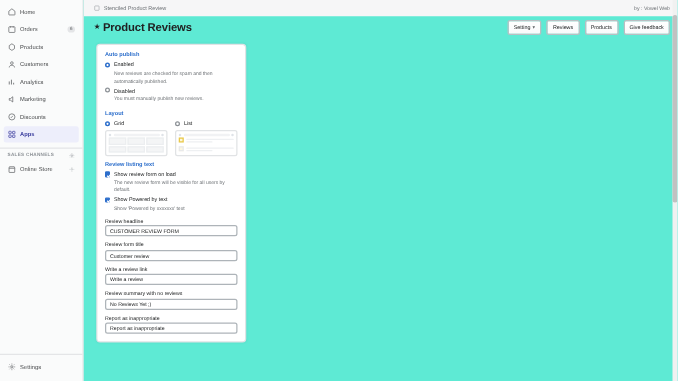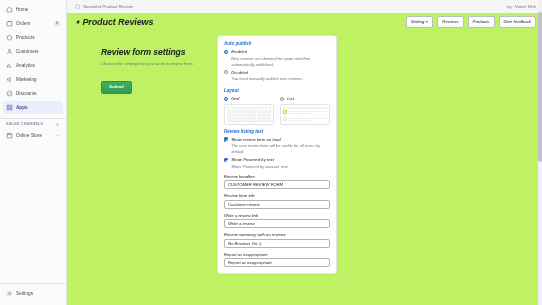--- a/index.html
+++ b/index.html
@@ -65,24 +65,23 @@
   .chan-gear svg { width: 5px; height: 5px; display: block; }
   .sidebar-bottom {
     margin-top: auto;
     border-top: 1px solid #e4e5e7;
     padding: 3px 0 4px 0;
   }
 
   
   .main {
     flex: 1; height: 305px;
-    background: #bef264;
+    background: #5eead4;
     position: relative;
     overflow: hidden;
-    font-style: italic;
   }
   .topbar {
     height: 13px;
     display: flex; align-items: center;
     padding: 0 6px 0 8px;
     background: #f6f6f7;
   }
   .crumb { display: flex; align-items: center; gap: 3px; }
   .crumb-ico { color: #8c9196; }
   .crumb-ico svg { width: 5px; height: 5px; display: block; }
@@ -362,25 +361,20 @@
           <span>Products</span>
         </div>
         <div class="btn">
           <span>Give feedback</span>
         </div>
       </div>
     </div>
 
     <div class="content">
 
-      <div class="left-col">
-        <div class="h2">Review form settings</div>
-        <div class="sub">Choose the setting how you want to review form.</div>
-        <div class="submit">Submit</div>
-      </div>
 
       <div class="card">
 
         <div class="sec-title">Auto publish</div>
 
         <div class="opt-row">
           <span class="radio on"></span>
           <div class="opt-main">
             <div class="opt-label">Enabled</div>
             <div class="opt-desc">New reviews are checked for spam and then automatically published.</div>

